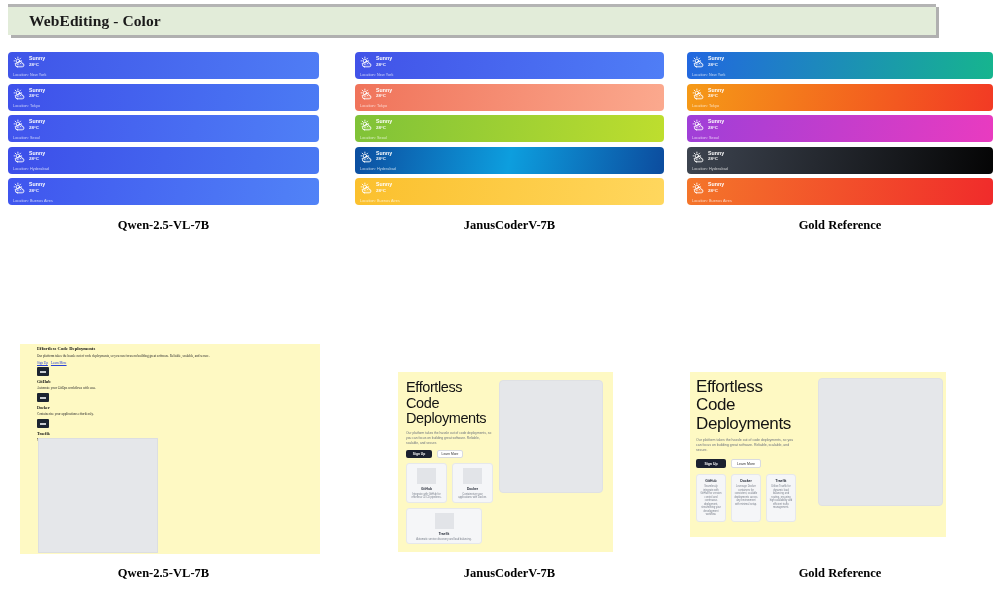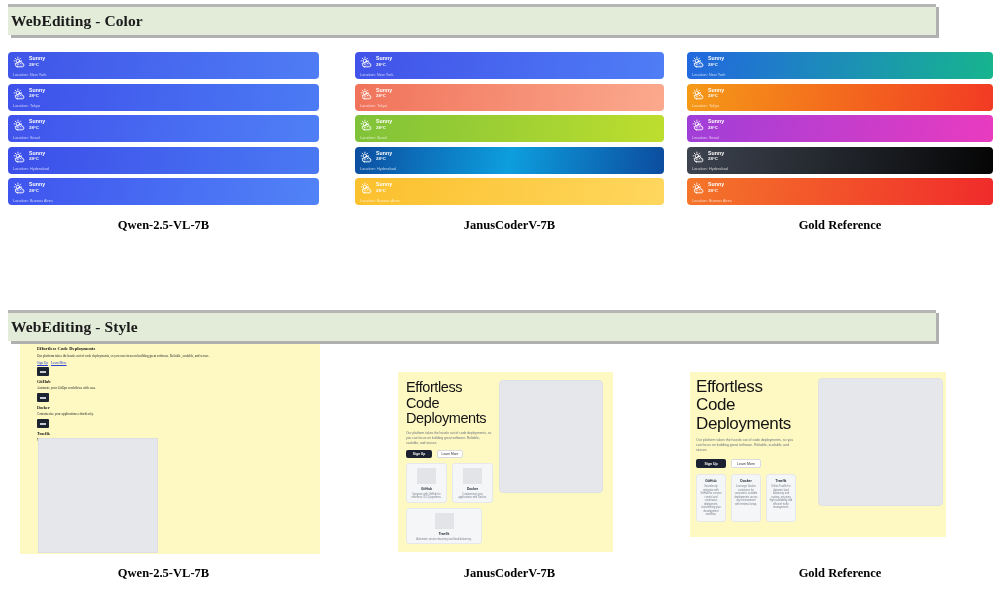--- a/index.html
+++ b/index.html
@@ -21,21 +21,21 @@
     height: 31px;
     background: #e2ecd9;
     border-top: 3px solid #b4b4b4;
     box-shadow: 3px 3px 0 0 #b0b0b0;
   }
   .section-header .title {
     font-family: "Liberation Serif", "DejaVu Serif", serif;
     font-weight: bold;
     font-size: 15.5px;
     color: #1a1a1a;
-    padding: 5px 0 0 3px;
+    padding: 5px 0 0 21px;
     letter-spacing: 0.1px;
   }
 
   
   .caption {
     position: absolute;
     text-align: center;
     font-family: "Liberation Serif", "DejaVu Serif", serif;
     font-weight: bold;
     font-size: 12.5px;
@@ -505,23 +505,20 @@
           <span class="wtemp">28°C</span>
         </span>
         <span class="wloc">Location: Buenos Aires</span>
       </div>
     </div>
 
   <div class="caption" style="left:8px; top:218px; width:311px;">Qwen-2.5-VL-7B</div>
   <div class="caption" style="left:355px; top:218px; width:309px;">JanusCoderV-7B</div>
   <div class="caption" style="left:687px; top:218px; width:306px;">Gold Reference</div>
 
-  <div class="section-header" style="top:310px;">
-    <div class="title">WebEditing - Style</div>
-  </div>
 
   <div class="spanel" style="left:20px; top:344px; width:300px; height:210px;">
     <div class="qwen-doc" style="padding:2px 0 0 17px;">
       <h3>Effortless Code Deployments</h3>
       <p>Our platform takes the hassle out of code deployments, so you can focus on building great software. Reliable, scalable, and secure.</p>
       <div class="links">
         <a href="#">Sign Up</a><a href="#">Learn More</a>
       </div>
       <div class="imgph"></div>
       <h4>GitHub</h4>

